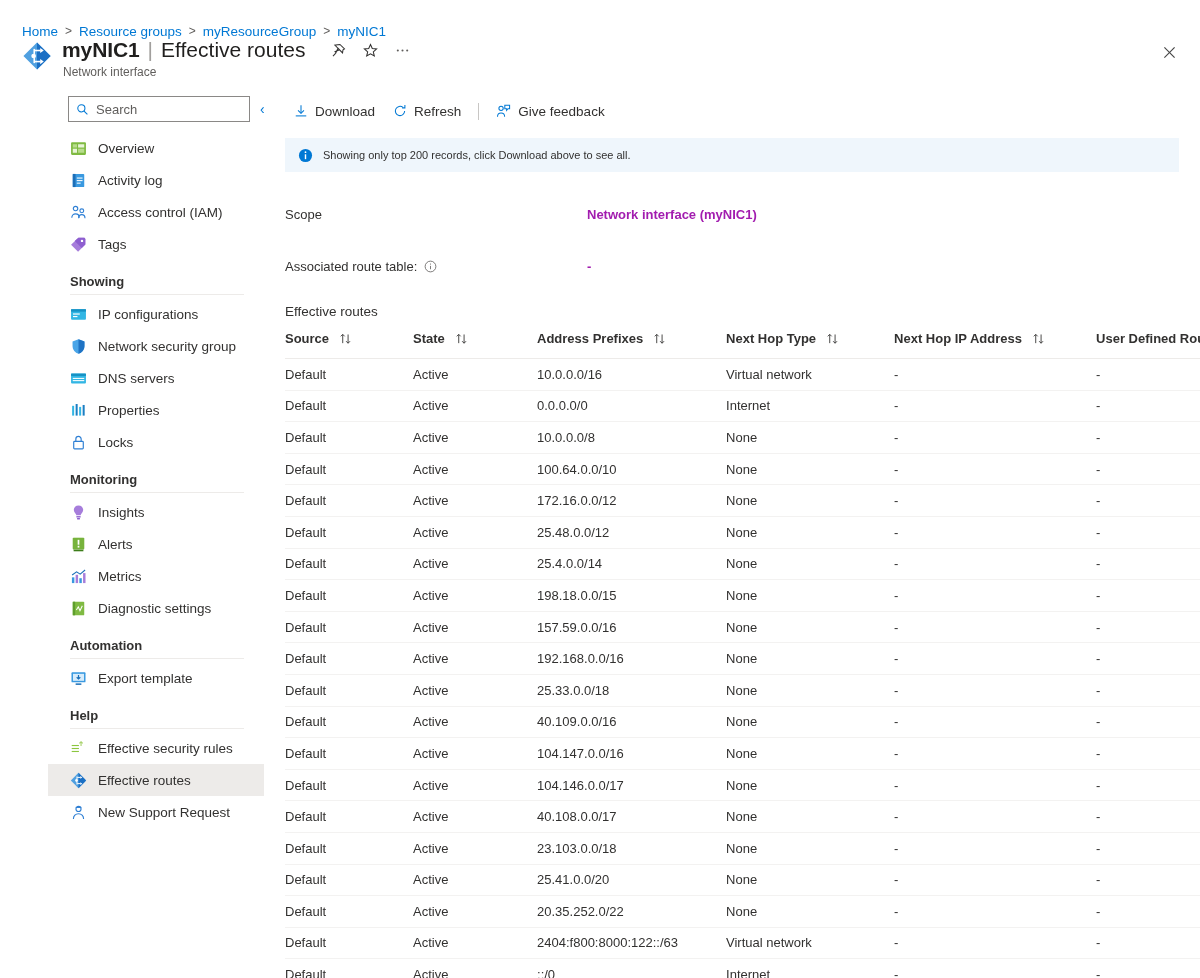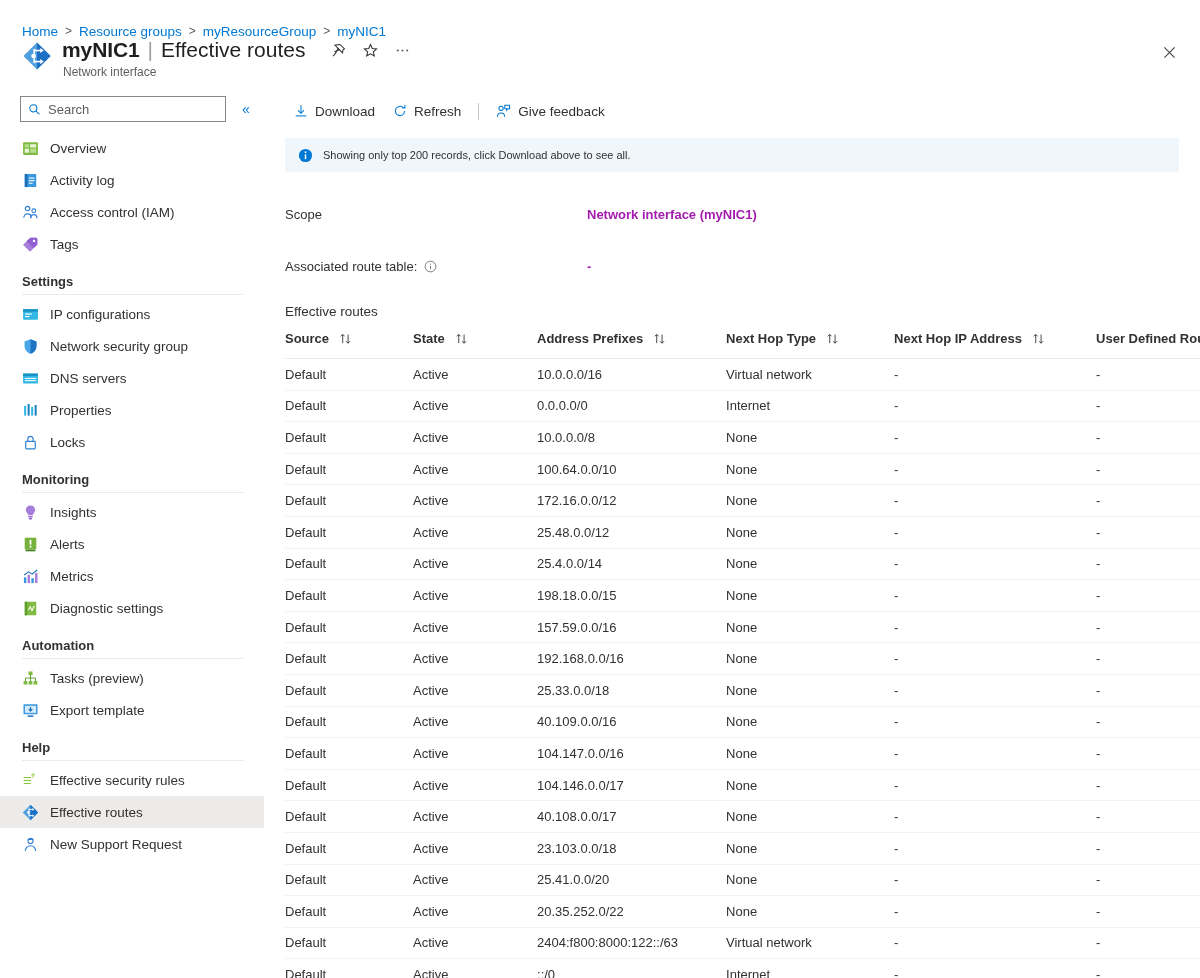--- a/index.html
+++ b/index.html
@@ -61,20 +61,21 @@
     align-items: center; justify-content: center;
     cursor: pointer; color: #323130; border-radius: 2px;
   }
 
   
   .sidebar {
     position: absolute;
     top: 94px; left: 0;
     width: 264px; height: 884px;
     background: #ffffff;
+    padding-left: 48px;
   }
   .search-row {
     display: flex; align-items: center;
     padding: 2px 0 0 20px; gap: 10px;
   }
   .search-box {
     position: relative;
     width: 206px; height: 26px;
     border: 1px solid #8a8886; background: #fff;
     display: flex; align-items: center;
@@ -301,21 +302,21 @@
         <span class="nav-label">Access control (IAM)</span>
       </div>
       <div class="nav-item">
         <span class="nav-ico"><svg xmlns="http://www.w3.org/2000/svg" viewBox="0 0 16 16">
             <path d="M7.9 1.6h5.1c.8 0 1.4.6 1.4 1.4v5.1L7.6 14.9 1 8.3z" fill="#a67ddb"></path>
        <path d="M7.9 1.6h5.1c.8 0 1.4.6 1.4 1.4v5.1L11 11.4 4.4 4.8z" fill="#8e5fd0"></path>
        <circle cx="11.3" cy="4.6" r="1.15" fill="#ffffff"></circle>
           </svg></span>
         <span class="nav-label">Tags</span>
       </div>
-      <div class="nav-group-title">Settings</div>
+      <div class="nav-group-title">Showing</div>
       <div class="nav-divider"></div>
       <div class="nav-item">
         <span class="nav-ico"><svg xmlns="http://www.w3.org/2000/svg" viewBox="0 0 16 16">
             <rect x="1" y="3" width="14" height="10" rx="0.9" fill="#32b6e4"></rect>
        <rect x="1" y="3" width="14" height="2.3" fill="#1691c4"></rect>
        <rect x="2.8" y="7" width="6.4" height="1.1" fill="#ffffff"></rect>
        <rect x="2.8" y="9.4" width="4.2" height="1.1" fill="#ffffff"></rect>
           </svg></span>
         <span class="nav-label">IP configurations</span>
       </div>
@@ -384,30 +385,20 @@
       <div class="nav-item">
         <span class="nav-ico"><svg xmlns="http://www.w3.org/2000/svg" viewBox="0 0 16 16">
             <rect x="2.6" y="1.6" width="10.8" height="12.8" rx="0.8" fill="#7fba42"></rect>
        <rect x="2.6" y="1.6" width="2.2" height="12.8" fill="#5e9e2c"></rect>
        <polyline points="6,9.4 7.8,6.4 9.4,10 11.6,5.4" fill="none" stroke="#ffffff" stroke-width="1"></polyline>
           </svg></span>
         <span class="nav-label">Diagnostic settings</span>
       </div>
       <div class="nav-group-title">Automation</div>
       <div class="nav-divider"></div>
-      <div class="nav-item">
-        <span class="nav-ico"><svg xmlns="http://www.w3.org/2000/svg" viewBox="0 0 16 16">
-            <rect x="6.1" y="1.4" width="3.8" height="3.3" fill="#7fba42"></rect>
-       <rect x="1.5" y="10.4" width="3.6" height="3.3" fill="#7fba42"></rect>
-       <rect x="6.2" y="10.4" width="3.6" height="3.3" fill="#7fba42"></rect>
-       <rect x="10.9" y="10.4" width="3.6" height="3.3" fill="#7fba42"></rect>
-       <path d="M8 4.7v2.9M3.3 10.4V7.6h9.4v2.8M8 7.6v2.8" fill="none" stroke="#5e9e2c" stroke-width="0.9"></path>
-          </svg></span>
-        <span class="nav-label">Tasks (preview)</span>
-      </div>
       <div class="nav-item">
         <span class="nav-ico"><svg xmlns="http://www.w3.org/2000/svg" viewBox="0 0 16 16">
             <rect x="1.4" y="2.2" width="13.2" height="9.4" rx="0.8" fill="#3999e0"></rect>
        <rect x="2.8" y="3.6" width="10.4" height="6.6" fill="#d7ecfb"></rect>
        <rect x="5.3" y="12.6" width="5.4" height="1.4" fill="#1b6fb8"></rect>
        <path d="M8 4.6v3.6M6.3 6.8L8 8.5 9.7 6.8" fill="none" stroke="#1b6fb8" stroke-width="1.1"></path>
           </svg></span>
         <span class="nav-label">Export template</span>
       </div>
       <div class="nav-group-title">Help</div>

